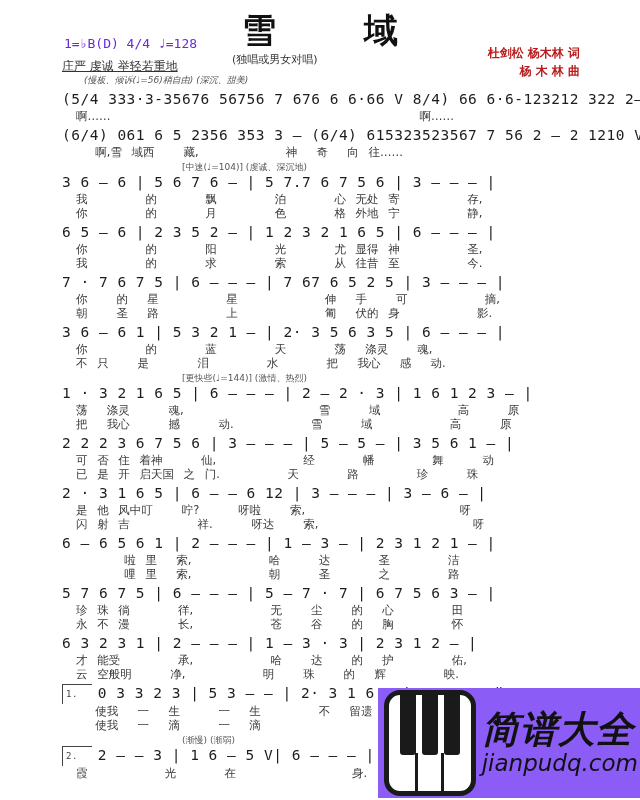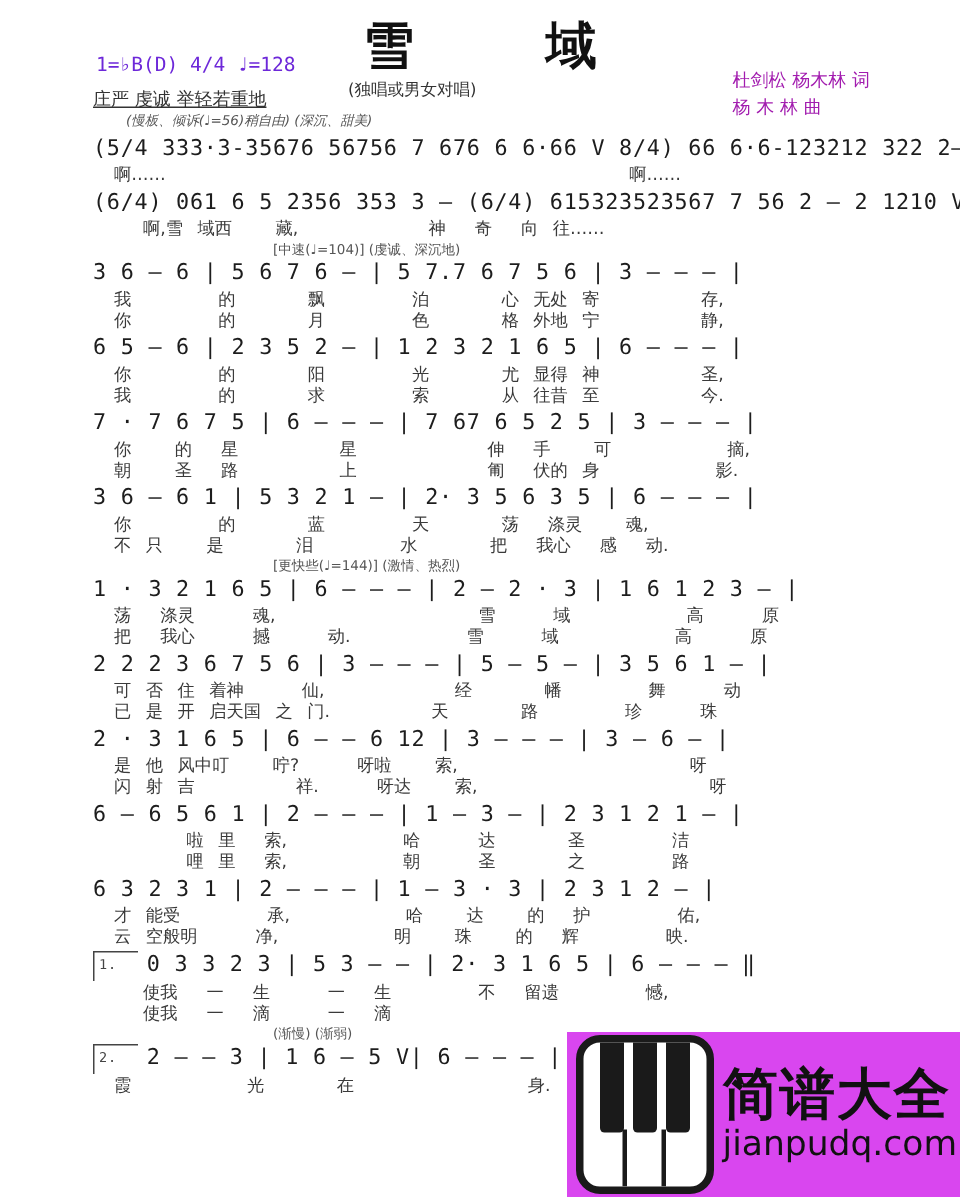--- a/index.html
+++ b/index.html
@@ -17,21 +17,21 @@
   }
   .subtitle{
     position:absolute;left:232px;top:52px;font-size:11px;color:#333;
   }
   .keyline{
     position:absolute;left:64px;top:36px;font-size:13px;color:#6d28d9;
     font-family:"DejaVu Sans Mono",monospace;
   }
   .expression{position:absolute;left:62px;top:58px;font-size:12px;color:#333;text-decoration:underline;}
   .expression2{position:absolute;left:84px;top:74px;font-size:9px;color:#555;font-style:italic;}
-  .credits{position:absolute;right:60px;top:44px;font-size:12px;color:#a21caf;line-height:18px;}
+  .credits{position:absolute;right:60px;top:44px;text-align:right;font-size:12px;color:#b91c1c;line-height:18px;font-weight:bold;}
 
   
   .systems{position:absolute;left:62px;top:90px;width:545px;}
   .system{margin-bottom:3px;}
   .annotation{font-size:9px;color:#555;height:11px;line-height:11px;padding-left:120px;}
   .annotation:empty{display:none;height:0;}
   .notesline{
     font-family:"DejaVu Sans Mono",monospace;font-size:14.5px;line-height:19px;
     letter-spacing:0.5px;color:#1d1d1d;white-space:pre;
   }
@@ -40,21 +40,21 @@
     font-size:9px;color:#444;padding:0 14px 0 3px;margin-right:6px;vertical-align:top;
   }
   .lyric{
     font-size:11.5px;line-height:14px;color:#3a3a3a;white-space:pre;
     padding-left:14px;word-spacing:6px;
   }
 
   
   .watermark{
     position:absolute;right:0px;bottom:2px;display:flex;align-items:center;
-    background:#d946ef;padding:2px 2px 2px 6px;
+    background:#8b5cf6;padding:2px 2px 2px 6px;font-style:italic;
   }
   .piano-icon{
     width:82px;height:96px;border:5px solid #1a1a1a;border-radius:16px;
     background:#fff;position:relative;overflow:hidden;flex-shrink:0;
   }
   .piano-icon .blackkey{
     position:absolute;top:-2px;width:16px;height:62px;background:#1a1a1a;border-radius:0 0 3px 3px;
   }
   .piano-icon .gap1{left:11px;} .piano-icon .gap2{left:33px;} .piano-icon .gap3{left:55px;}
   .piano-icon .divider{position:absolute;top:58px;bottom:0;width:3px;background:#1a1a1a;}
@@ -139,20 +139,26 @@
     <div class="lyric">是 他 风中叮   咛?    呀啦   索,                呀</div>
         <div class="lyric">闪 射 吉       祥.    呀达   索,                呀</div>
       </div>
 
     <div class="system">
       <div class="notesline"><span class="notes-text">6 — 6 5 6 1 | 2 — — — | 1 — 3 — | 2 3 1 2 1 — |</span></div>
     <div class="lyric">     啦 里  索,        哈    达     圣      洁</div>
         <div class="lyric">     哩 里  索,        朝    圣     之      路</div>
       </div>
 
+    <div class="system">
+
+      <div class="notesline"><span class="notes-text">5 7 6 7 5 | 6 — — — | 5 — 7 · 7 | 6 7 5 6 3 — |</span></div>
+    <div class="lyric">珍 珠 徜     徉,        无   尘   的  心      田</div>
+        <div class="lyric">永 不 漫     长,        苍   谷   的  胸      怀</div>
+      </div>
 
     <div class="system">
 
       <div class="notesline"><span class="notes-text">6 3 2 3 1 | 2 — — — | 1 — 3 · 3 | 2 3 1 2 — |</span></div>
     <div class="lyric">才 能受      承,        哈   达   的  护      佑,</div>
         <div class="lyric">云 空般明    净,        明   珠   的  辉      映.</div>
       </div>
 
     <div class="system">
 

